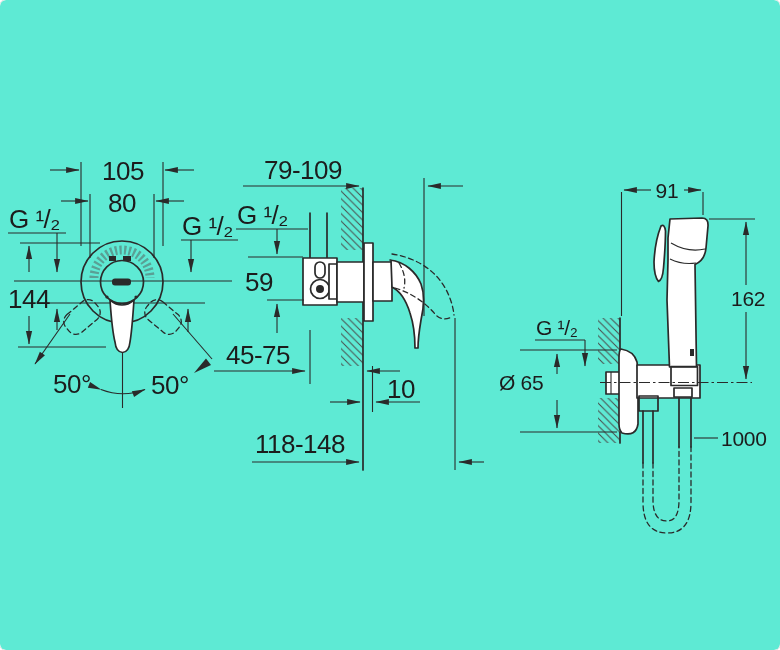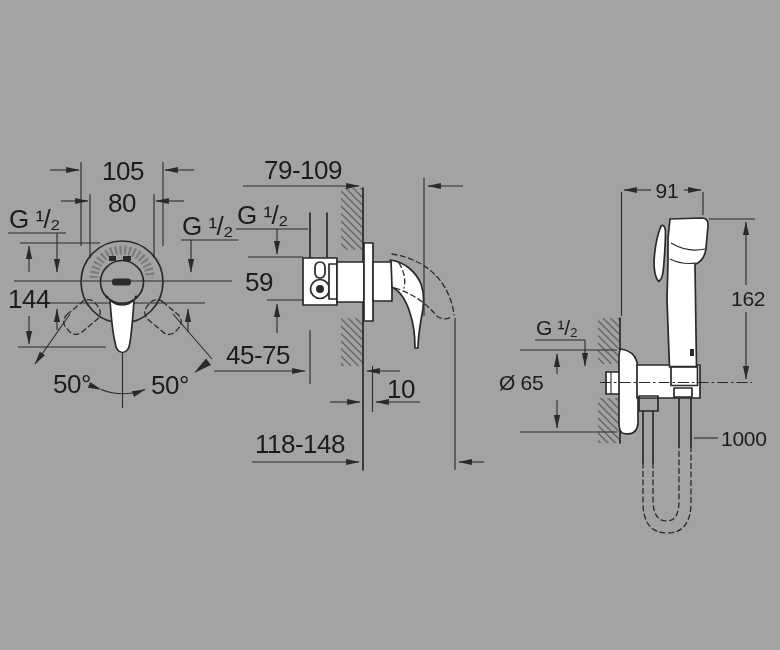--- a/index.html
+++ b/index.html
@@ -1,16 +1,16 @@
 <!DOCTYPE html>
 <html><head>
 <meta charset="utf-8">
 <style>
   html,body{margin:0;padding:0;background:#fff;}
-  .canvas{position:relative;width:780px;height:650px;background:#a3a3a3;outline:1px solid #e2e2e2;font-family:"Liberation Sans", sans-serif;}
+  .canvas{position:relative;width:780px;height:650px;background:#5eead4;outline:1px solid #e2e2e2;font-family:"Liberation Sans", sans-serif;border-radius:6px;}
   svg{display:block;}
   text{fill:#1c1c1c;}
   .dim{font-size:26px;letter-spacing:-0.5px;}
   .dim-sm{font-size:21px;letter-spacing:-0.3px;}
   .obj{stroke:#2a2a2a;stroke-width:1.7;fill:none;stroke-linejoin:round;stroke-linecap:round;}
   .objw{stroke:#2a2a2a;stroke-width:1.7;fill:#ffffff;stroke-linejoin:round;}
   .thin{stroke:#2a2a2a;stroke-width:1.1;fill:none;}
   .dash{stroke:#2a2a2a;stroke-width:1.3;fill:none;stroke-dasharray:5 3.5;stroke-linecap:round;}
   .cline{stroke:#2a2a2a;stroke-width:1;fill:none;stroke-dasharray:11 3 2.5 3;}
 </style>

